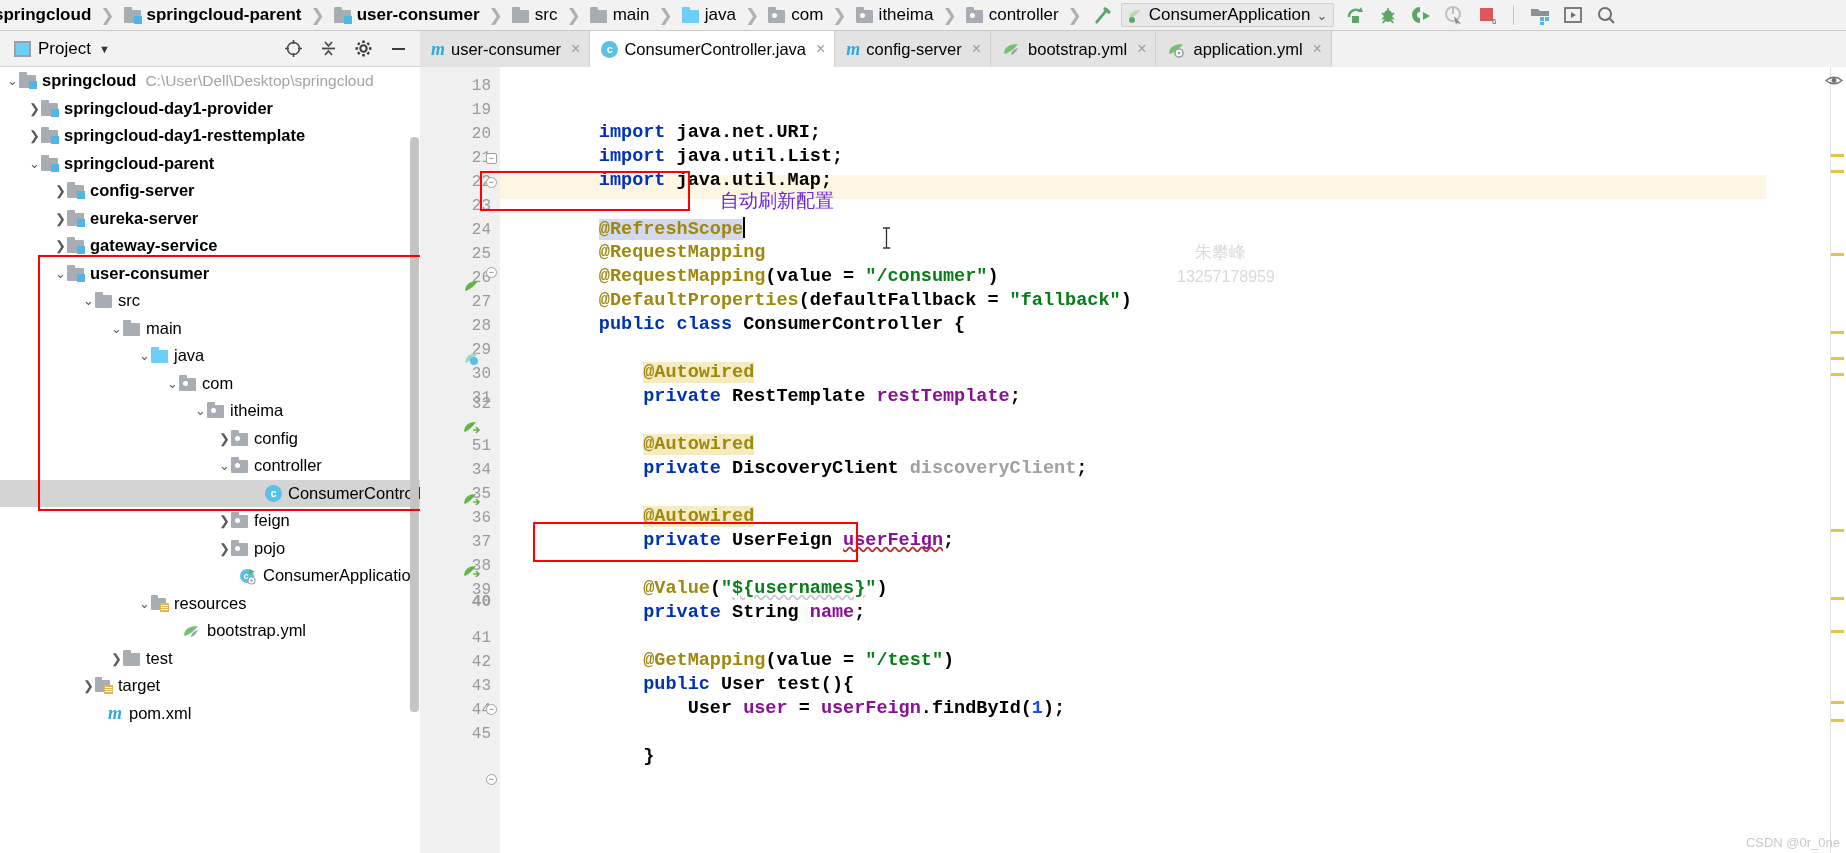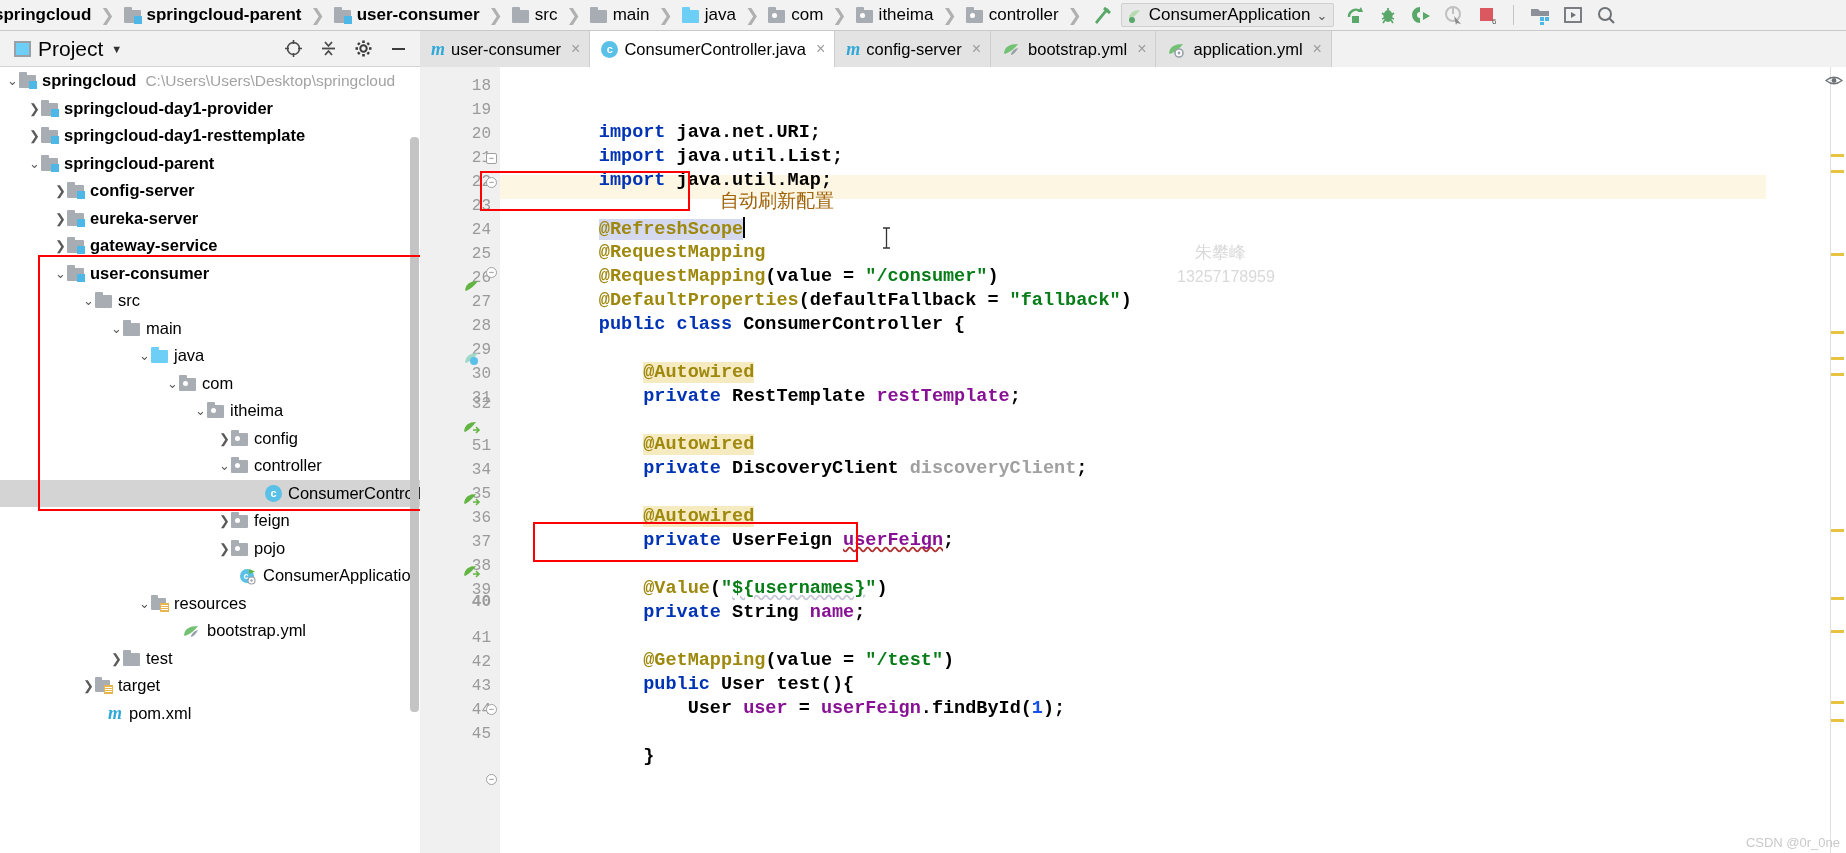--- a/index.html
+++ b/index.html
@@ -105,21 +105,21 @@
     position: absolute; top: 31px; left: 0; width: 1846px; height: 36px;
     background: #f2f2f2;
   }
   .proj-header {
     position: absolute; left: 0; top: 0; width: 420px; height: 36px;
     display: flex; align-items: center; background: #f2f2f2;
     border-bottom: 1px solid #d4d4d4;
   }
   .ic-projwin { width: 17px; height: 16px; margin-left: 14px; margin-right: 7px; flex: none;
     border: 2px solid #9aa0a6; background: #6dcff6; }
-  .proj-title { font-size: 21px; color: #000; }
+  .proj-title { font-size: 17px; color: #000; }
   .proj-chev { font-size: 11px; color: #333; margin-left: 8px; }
   .proj-actions { margin-left: auto; display: flex; align-items: center; gap: 16px; padding-right: 12px; }
   .pa { width: 19px; height: 19px; position: relative; }
 
   .tabs { position: absolute; left: 420px; top: 0; height: 36px; display: flex; align-items: flex-end; }
   .tab {
     display: flex; align-items: center; height: 36px;
     padding: 0 9px 0 11px; background: #e3e3e3;
     border-right: 1px solid #cfcfcf;
     position: relative;
@@ -213,21 +213,21 @@
   .squiggle-gray { text-decoration: underline wavy #c8c8d8; }
 
   .caret {
     display: inline-block; width: 2px; height: 21px; background: #000;
     vertical-align: -4px;
   }
 
   
   .ed-redbox { position: absolute; border: 2.5px solid #ff0000; z-index: 15; pointer-events: none; }
   .ed-note {
-    position: absolute; color: #a16207; font-size: 19px; z-index: 16;
+    position: absolute; color: #6d28d9; font-size: 19px; z-index: 16;
     font-family: "Liberation Sans", sans-serif; white-space: nowrap;
   }
 
   
   .watermark {
     position: absolute; color: #d9d9d9; font-size: 16px; line-height: 21px;
     z-index: 5; font-family: "Liberation Sans", sans-serif; white-space: nowrap;
   }
   .csdn {
     position: absolute; right: 6px; bottom: 3px; color: #c9c9c9; font-size: 13px;
@@ -492,21 +492,21 @@
 
   <div class="tree">
 
     <div class="tnode" style="padding-left:6px;">
       <span class="tarrow">⌄</span>
       <span class="ic-modfolder">
           <span class="f"></span>
           <span class="b"></span>
         </span>
       <span class="tlabel bold">springcloud</span>
-      <span class="tpath">C:\Users\Users\Desktop\springcloud</span>
+      <span class="tpath">C:\User\Dell\Desktop\springcloud</span>
     </div>
 
     <div class="tnode" style="padding-left:28px;">
       <span class="tarrow">❯</span>
       <span class="ic-modfolder">
           <span class="f"></span>
           <span class="b"></span>
         </span>
       <span class="tlabel bold">springcloud-day1-provider</span>
     </div>

